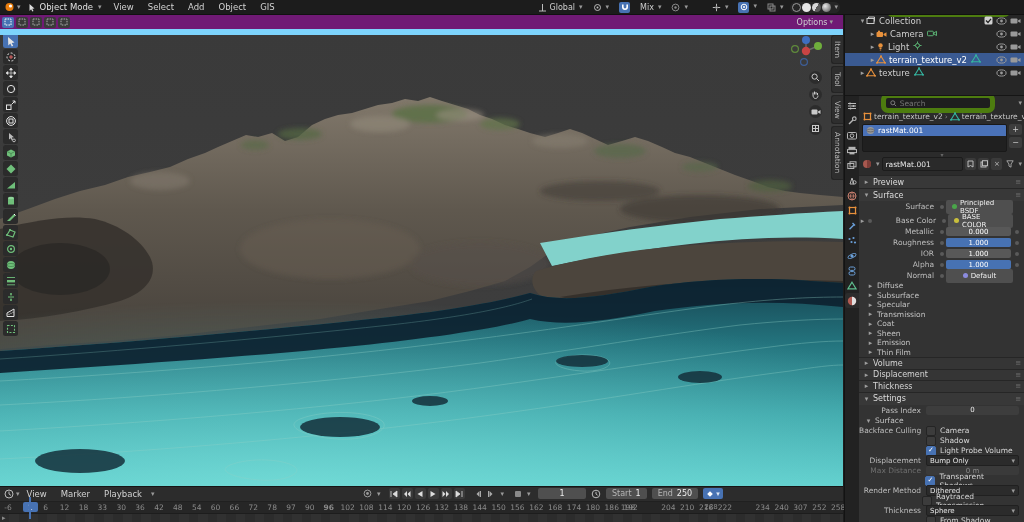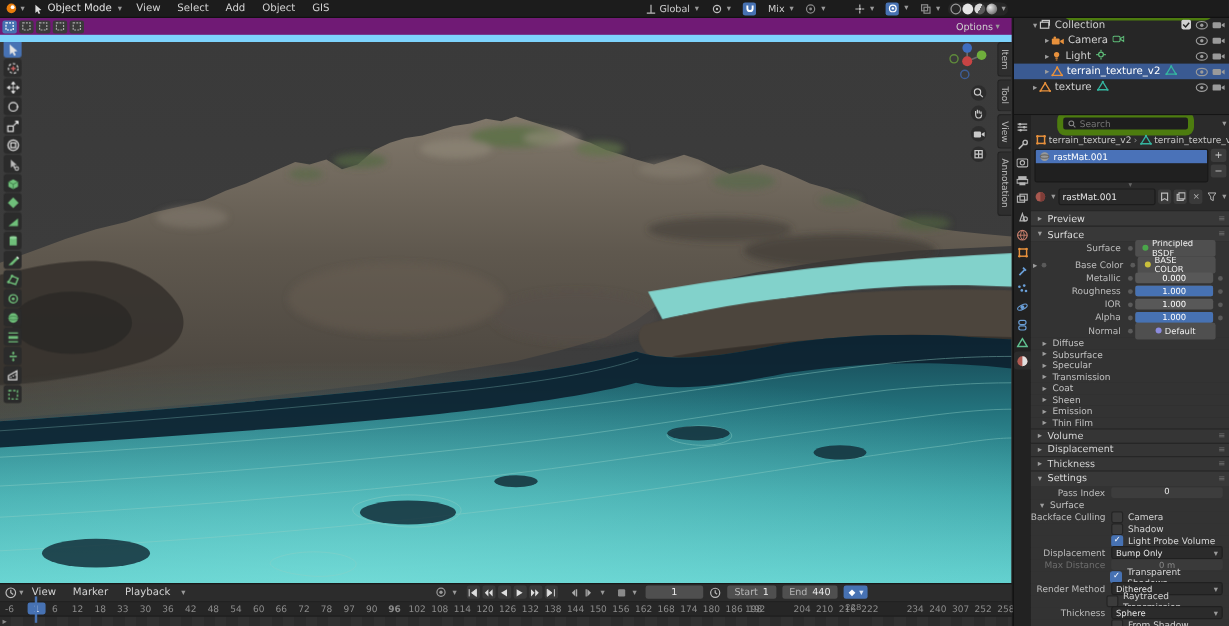--- a/index.html
+++ b/index.html
@@ -573,21 +573,21 @@
               <circle cx="5" cy="5" r="3.8" fill="none" stroke="#bbb"></circle>
               <path d="M5 2.8V5l1.6 1.2" stroke="#bbb" fill="none"></path>
             </svg>
           </span>
         <div class="tfield">
             <span style="color:#b5b5b5">Start</span>
             <span>1</span>
           </div>
         <div class="tfield">
             <span style="color:#b5b5b5">End</span>
-            <span>440</span>
+            <span>250</span>
           </div>
         <div class="tl-key">
             <svg width="8" height="8" viewBox="0 0 8 8">
               <rect x="2" y="2" width="4" height="4" transform="rotate(45 4 4)" fill="#fff"></rect>
             </svg>
             <span class="car" style="color:#dce6f5">▾</span>
           </div>
       </div>
     </div>
     <div class="ruler" id="ruler">

